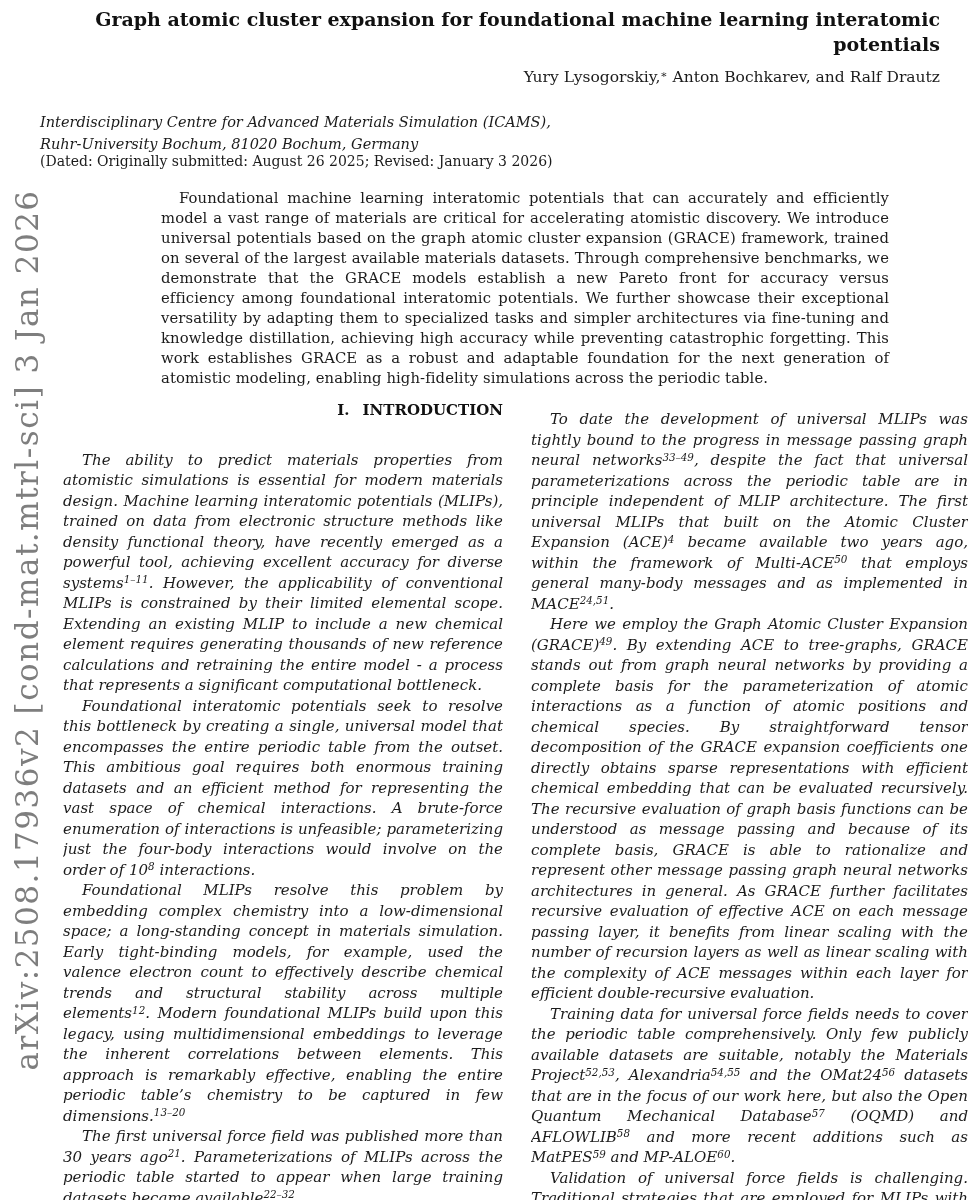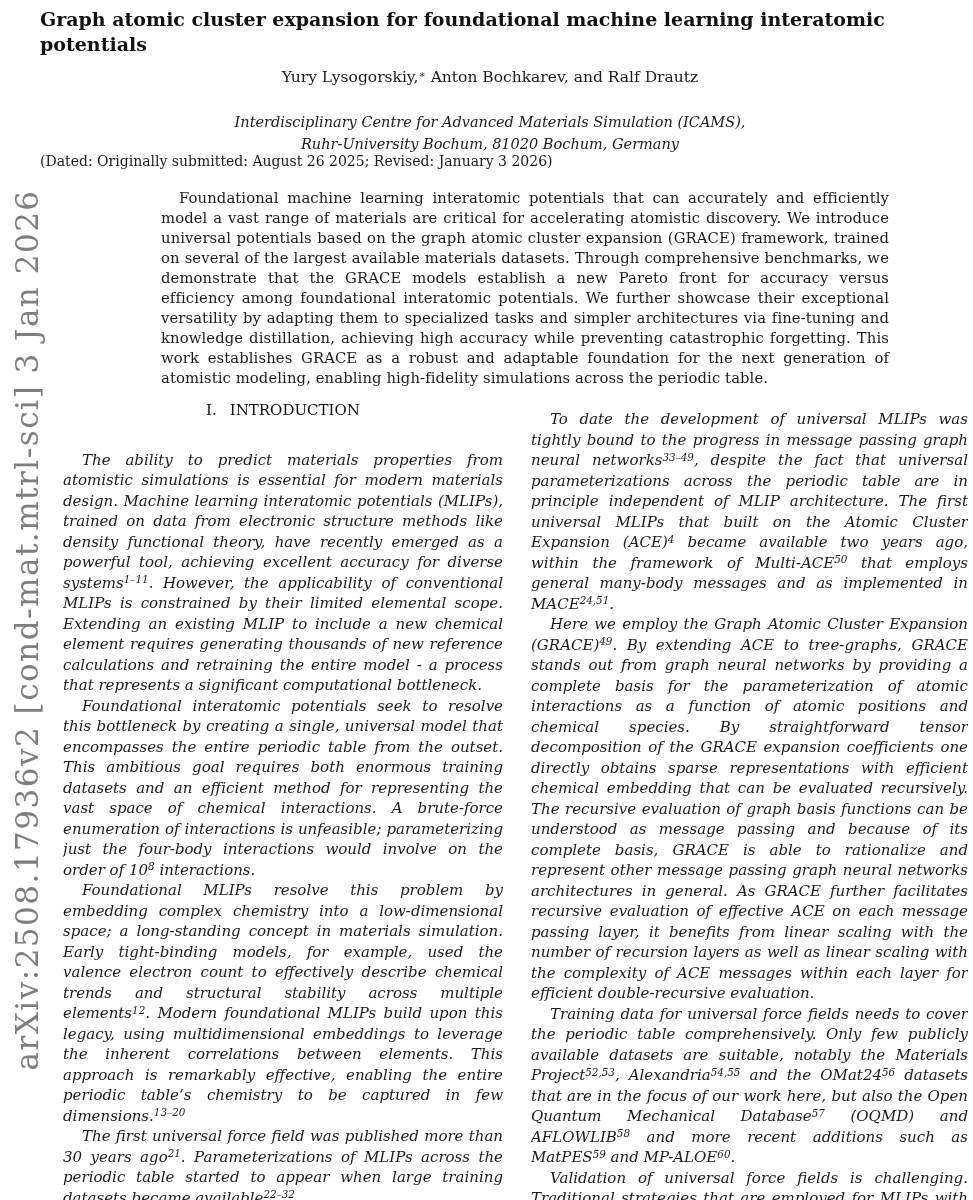--- a/index.html
+++ b/index.html
@@ -24,40 +24,39 @@
     letter-spacing: 1.5px;
     color: #7e7e7e;
   }
 
   
   #title {
     position: absolute;
     top: 7px;
     left: 40px;
     width: 900px;
-    text-align: left;
+    text-align: right;
     font-weight: bold;
     font-size: 19px;
     line-height: 25px;
     color: #111111;
   }
   #authors {
     position: absolute;
     top: 68px;
     left: 40px;
     width: 900px;
-    text-align: center;
+    text-align: right;
     font-size: 15.5px;
   }
   #affiliation {
     position: absolute;
     top: 111px;
     left: 40px;
     width: 900px;
-    text-align: center;
     font-style: italic;
     font-size: 14.5px;
     line-height: 22px;
   }
   #dated {
     position: absolute;
     top: 153px;
     left: 40px;
     width: 900px;
     font-size: 14px;
@@ -85,23 +84,23 @@
     line-height: 20.5px;
     overflow: hidden;
   }
   #col-left  { left: 63px;  top: 400px; height: 800px; }
   #col-right { left: 531px; top: 409px; height: 791px; width: 437px; }
 
   .col p { margin: 0; text-indent: 19px; font-style: italic; }
 
   h2.section-heading {
     margin: 0 0 29px 0;
-    text-align: center;
+    text-align: right;
     font-size: 15px;
-    font-weight: normal;
+    font-weight: bold;
     color: #111111;
   }
   h2.section-heading .sec-num { margin-right: 13px; }
 
   sup {
     font-size: 69%;
     line-height: 0;
     vertical-align: baseline;
     position: relative;
     top: -0.42em;

